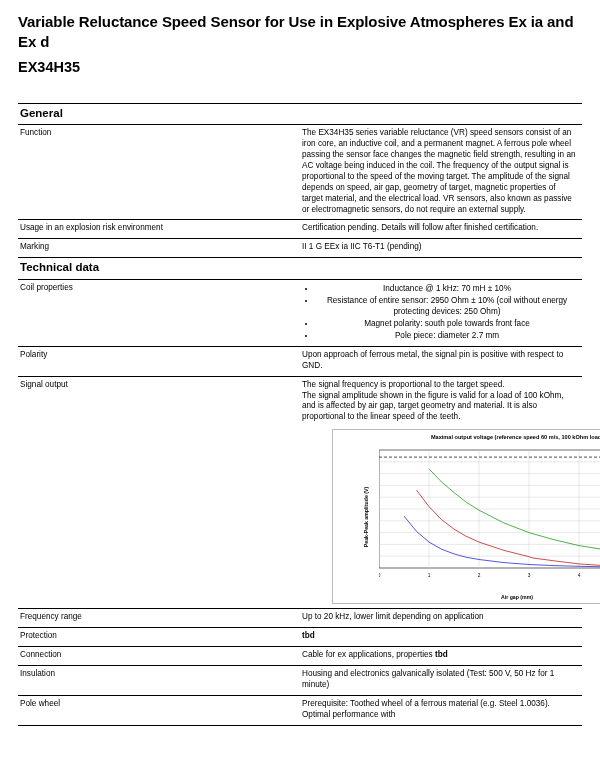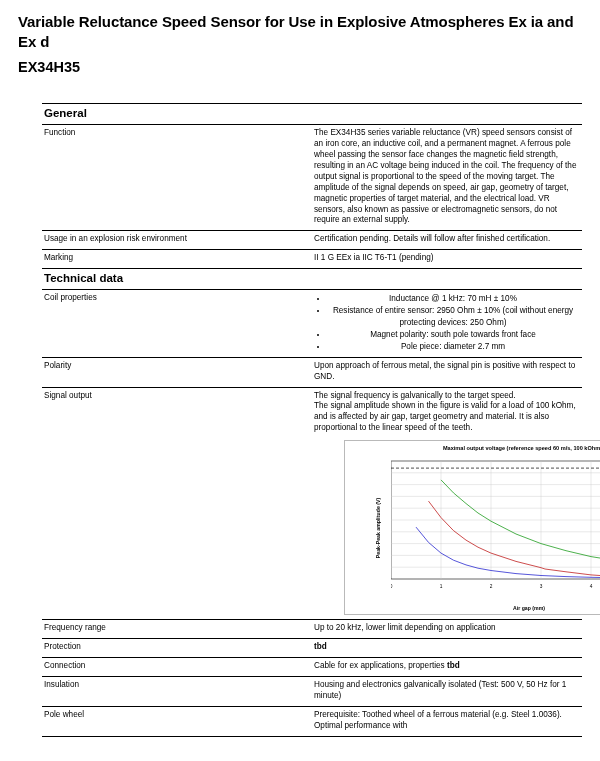--- a/index.html
+++ b/index.html
@@ -33,21 +33,20 @@
     letter-spacing: -0.1px;
   }
   .doc-subtitle {
     font-size: 14.5px;
     font-weight: bold;
     margin: 7px 0 16px 0;
   }
   .content {
     padding: 12px 18px;
     margin-top: 10px;
-    margin-left: 24px;
   }
   table.spec {
     width: 100%;
     border-collapse: collapse;
     table-layout: fixed;
   }
   table.spec td {
     vertical-align: top;
     padding: 3px 4px 4px 2px;
     border-bottom: 1px solid #000;
@@ -182,21 +181,21 @@
       </tr>
 
       <tr>
         <td class="label-col">Polarity</td>
         <td class="value-col">Upon approach of ferrous metal, the signal pin is positive with respect to GND.</td>
       </tr>
 
       <tr>
         <td class="label-col">Signal output</td>
         <td class="value-col">
-          <p class="para">The signal frequency is galvanically to the target speed.</p>
+          <p class="para">The signal frequency is proportional to the target speed.</p>
           <p class="para">The signal amplitude shown in the figure is valid for a load of 100 kOhm, and is affected by air gap, target geometry and material. It is also proportional to the linear speed of the teeth.</p>
 
           <div class="chart-wrap">
             <div class="chart-title">Maximal output voltage (reference speed 60 m/s, 100 kOhm load)</div>
             <div class="axis-label-y">Peak-Peak amplitude (V)</div>
             <div class="axis-label-x">Air gap (mm)</div>
 
             <div class="chart-area">
               <svg class="chart-svg" width="314" height="134" viewBox="0 0 314 134">
 

